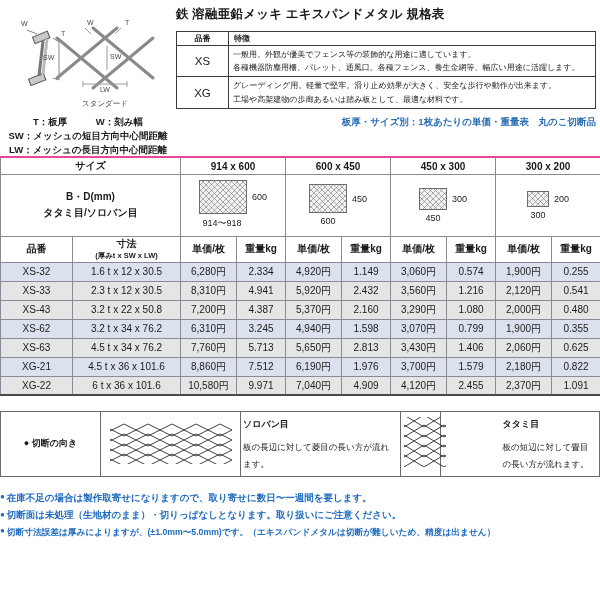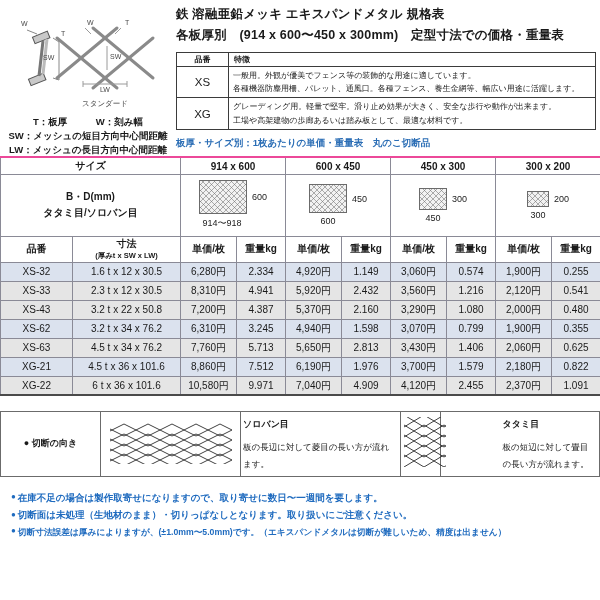--- a/index.html
+++ b/index.html
@@ -28,21 +28,21 @@
   table.feat { border-collapse:collapse; width:100%; margin-top:8px; table-layout:fixed; }
   table.feat td, table.feat th {
     border:1px solid #3b3b3b; font-size:8px; padding:2px 4px; vertical-align:middle;
   }
   table.feat th { font-weight:bold; font-size:8px; text-align:left; padding:1px 5px; height:13px; }
   table.feat .code { width:46px; text-align:center; font-size:11.5px; font-weight:normal; }
   table.feat .desc { line-height:1.65; }
   table.feat .th-code { text-align:center; }
 
   .subtitle {
-    color:#2a6db5; font-size:9.5px; font-weight:bold; margin:7px 0 4px 0;
+    color:#2a6db5; font-size:9.5px; font-weight:bold; margin:7px 0 4px 0;text-align:right;
   }
 
   
   table.main {
     border-collapse:collapse; width:600px; table-layout:fixed;
     border-top:2px solid #ec4899; border-bottom:2px solid #4a4a4a;
   }
   table.main td, table.main th {
     border-left:1px solid #8a8a96; border-right:1px solid #8a8a96;
     border-top:1px solid #8a8a96; border-bottom:1px solid #8a8a96;
@@ -78,21 +78,21 @@
     border-collapse:collapse; width:600px; table-layout:fixed; margin-top:15px;
     border:1px solid #6b6b6b;
   }
   table.cut td { border:1px solid #6b6b6b; vertical-align:middle; height:58px; }
   .cut-label { width:100px; font-size:9px; font-weight:bold; text-align:center; }
   .cut-mesh { width:140px; text-align:center; }
   .cut-text { padding:4px 6px 4px 2px; font-size:8.5px; line-height:1.9; }
   .cut-text .nm { font-weight:bold; font-size:9px; display:block; margin-bottom:6px; }
 
   
-  .notes { margin-top:12px; padding-left:11px; }
+  .notes { margin-top:12px; padding-left:0; }
   .note {
     color:#1f6bbf; font-size:9.5px; font-weight:bold; line-height:1.85;
     white-space:nowrap;
   }
   .bullet { font-size:8px; vertical-align:1.5px; margin-right:2px; }
 </style>
 </head>
 <body>
 
 <div class="page">
@@ -149,21 +149,20 @@
 
       <div class="legend">
         <div>T：板厚　　　W：刻み幅</div>
         <div>SW：メッシュの短目方向中心間距離</div>
         <div>LW：メッシュの長目方向中心間距離</div>
       </div>
     </div>
 
     <div class="title-col">
       <div class="title1">鉄 溶融亜鉛メッキ エキスパンドメタル 規格表</div>
-      <div class="title2">各板厚別　(914 x 600〜450 x 300mm)　定型寸法での価格・重量表</div>
 
       <table class="feat">
         <colgroup>
             <col style="width:52px">
             <col>
           </colgroup>
         <tbody>
             <tr>
           <th class="th-code">品番</th>
           <th>特徴</th>

